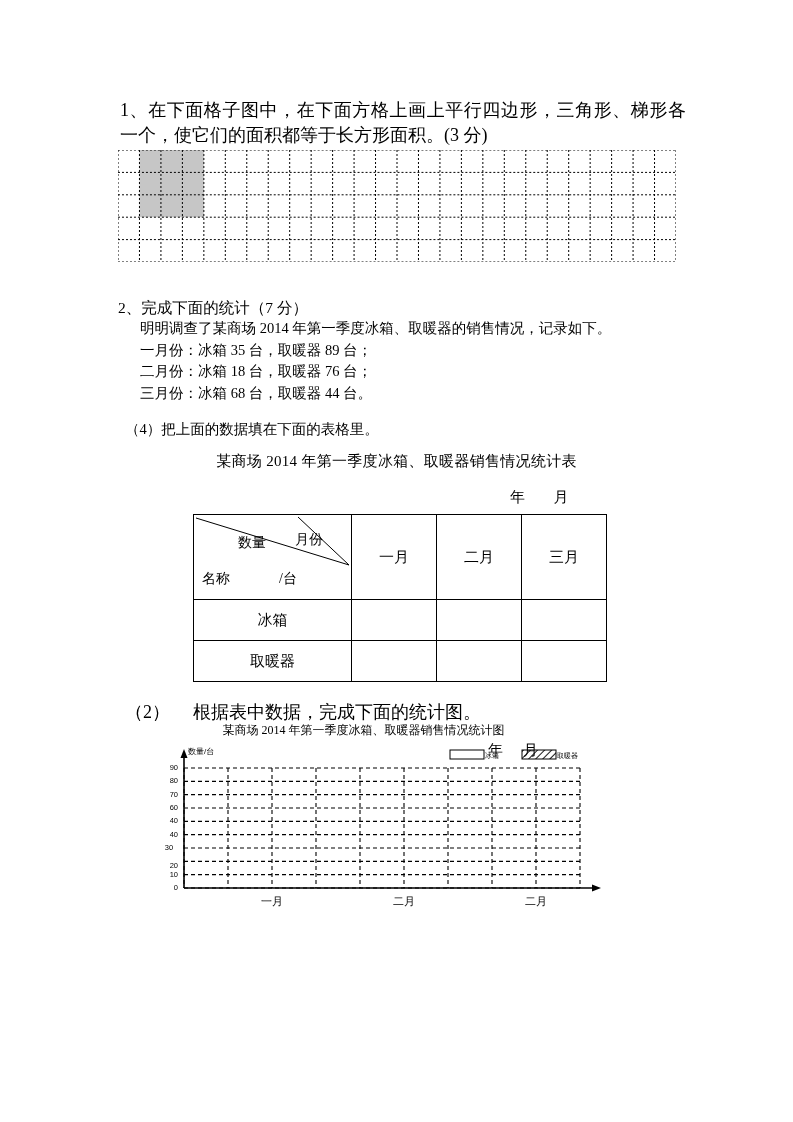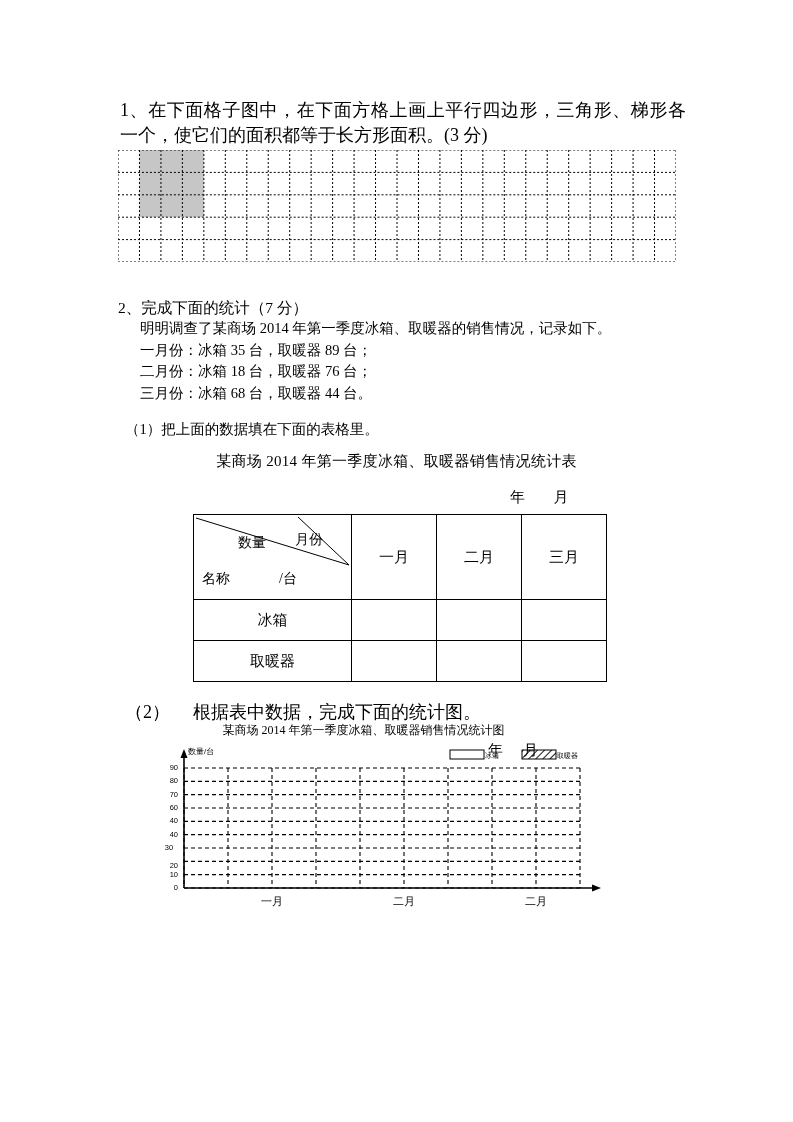--- a/index.html
+++ b/index.html
@@ -234,21 +234,21 @@
 
   <div class="q2-head">2、完成下面的统计（7 分）</div>
 
   <div class="q2-body">
     <div class="ln">明明调查了某商场 2014 年第一季度冰箱、取暖器的销售情况，记录如下。</div>
     <div class="ln">一月份：冰箱 35 台，取暖器 89 台；</div>
     <div class="ln">二月份：冰箱 18 台，取暖器 76 台；</div>
     <div class="ln">三月份：冰箱 68 台，取暖器 44 台。</div>
   </div>
 
-  <div class="sub1">（1）把上面的数据填在下面的表格里。</div>
+  <div class="sub1">（4）把上面的数据填在下面的表格里。</div>
 
   <div class="table-title">某商场 2014 年第一季度冰箱、取暖器销售情况统计表</div>
 
   <div class="ym-line">
     <span>年</span>
     <span class="gap"></span>
     <span>月</span>
   </div>
 
   <table class="stat-table">

